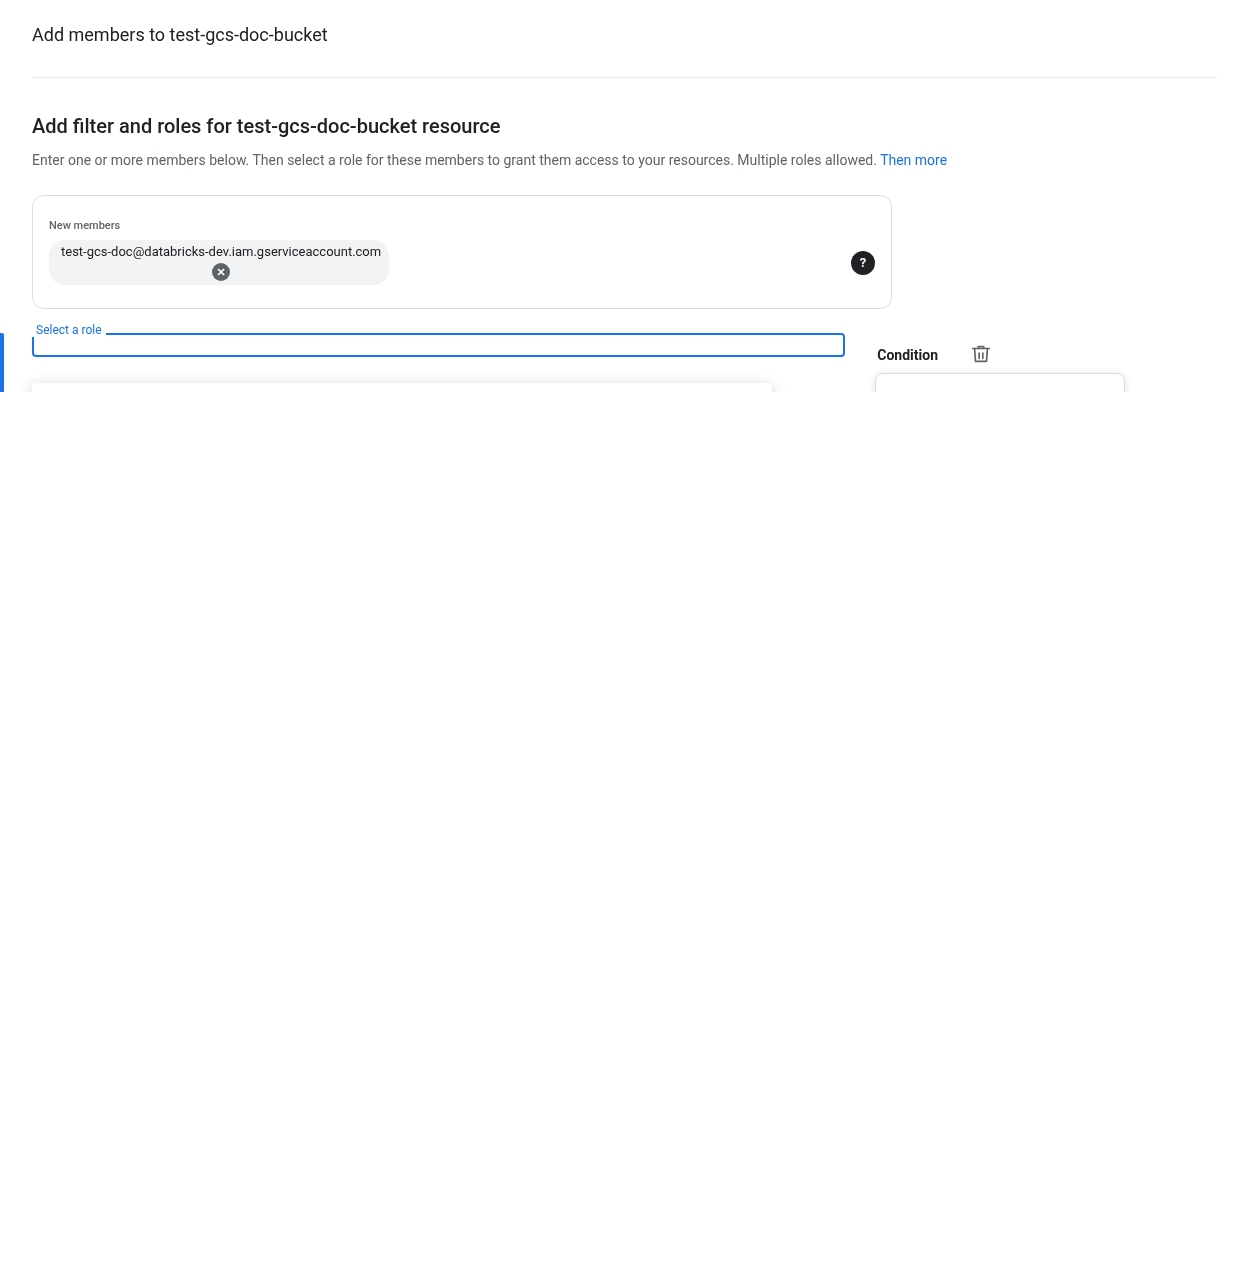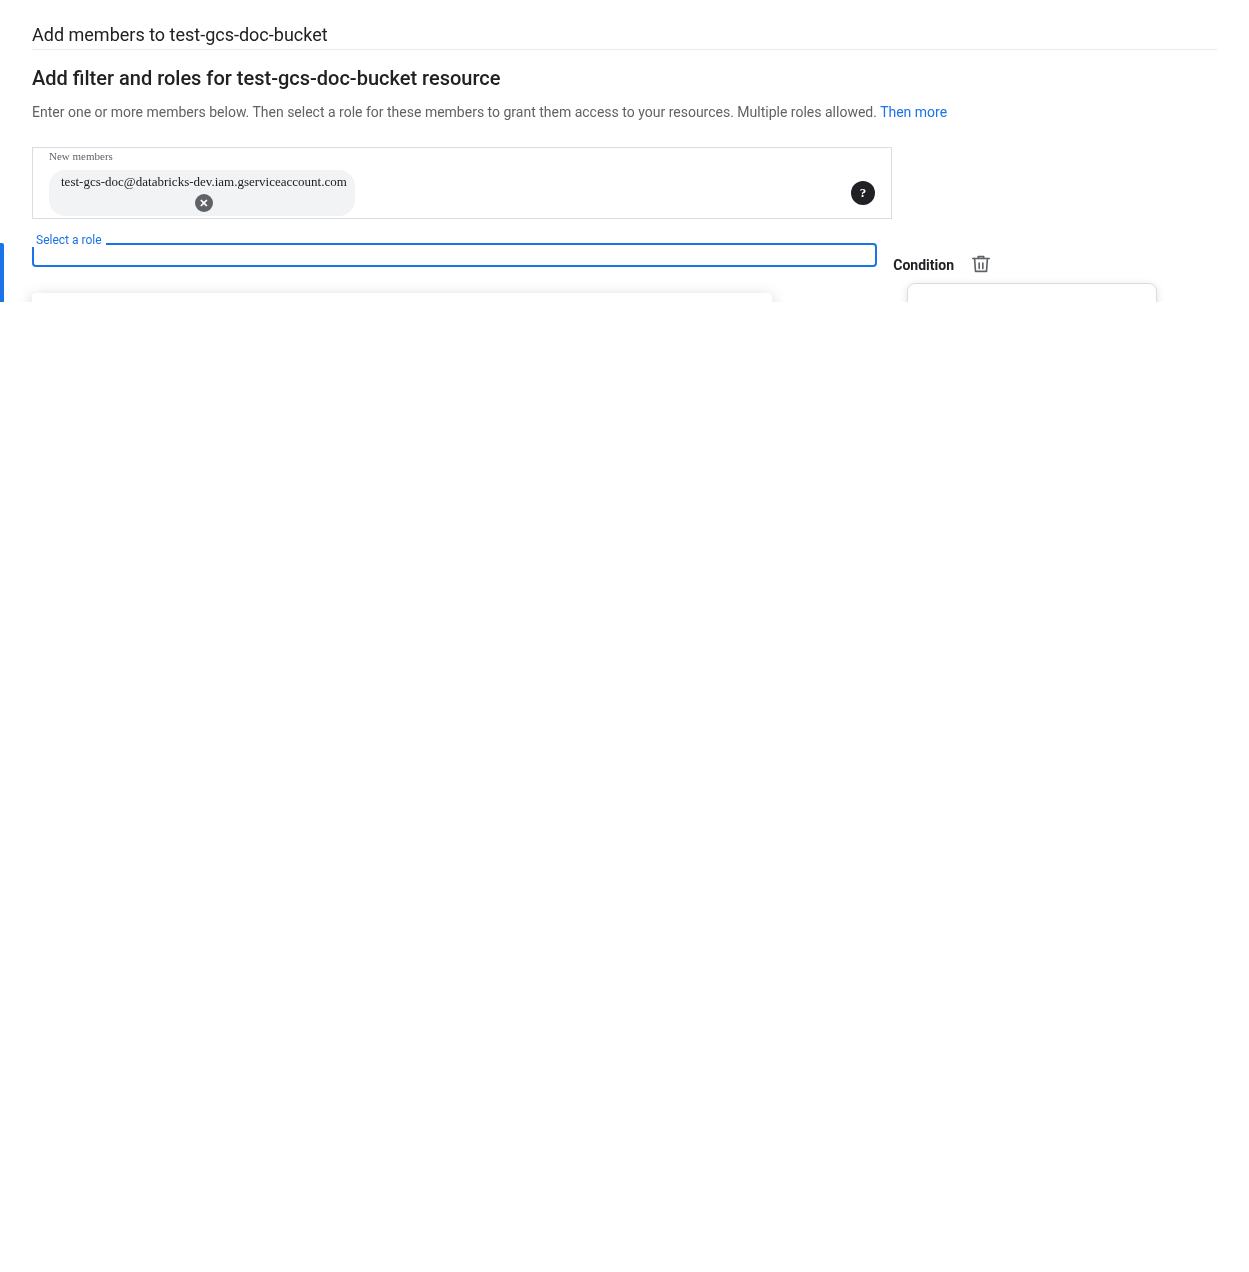--- a/index.html
+++ b/index.html
@@ -10,22 +10,22 @@
       font-size: 14px;
     }
     .page-container {
       padding: 24px 32px;
       max-width: 1249px;
     }
     .page-title {
       font-size: 18px;
       font-weight: 400;
       color: #202124;
-      margin-bottom: 16px;
-      padding-bottom: 4px;
+      margin-bottom: 36px;
+      padding-bottom: 32px;
       border-bottom: 1px solid #e8eaed;
     }
     .section-title {
       font-size: 20px;
       font-weight: 500;
       color: #202124;
       margin-bottom: 12px;
     }
     .description {
       font-size: 14px;
@@ -33,25 +33,24 @@
       margin-bottom: 24px;
       line-height: 1.5;
     }
     .description a {
       color: #1a73e8;
       text-decoration: none;
     }
 
     .new-members-section {
       border: 1px solid #dadce0;
-      border-radius: 0;
-      padding: 2px 16px;
+      border-radius: 12px;
+      padding: 23px 16px;
       margin-bottom: 24px;
       max-width: 860px;
-      font-family: Liberation Serif, serif;
     }
     .new-members-label {
       font-size: 11px;
       color: #5f6368;
       font-weight: 500;
       margin-bottom: 8px;
     }
     .member-input-row {
       display: flex;
       align-items: center;
@@ -93,21 +92,21 @@
       color: #fff;
       font-size: 13px;
       font-weight: bold;
       cursor: pointer;
       margin-left: auto;
     }
 
     .role-row {
       display: flex;
       align-items: flex-start;
-      gap: 16px;
+      gap: 32px;
       position: relative;
       max-width: 960px;
     }
     .role-select-wrapper {
       position: relative;
       flex: 1;
     }
     .select-a-role-label {
       font-size: 12px;
       color: #1a73e8;

